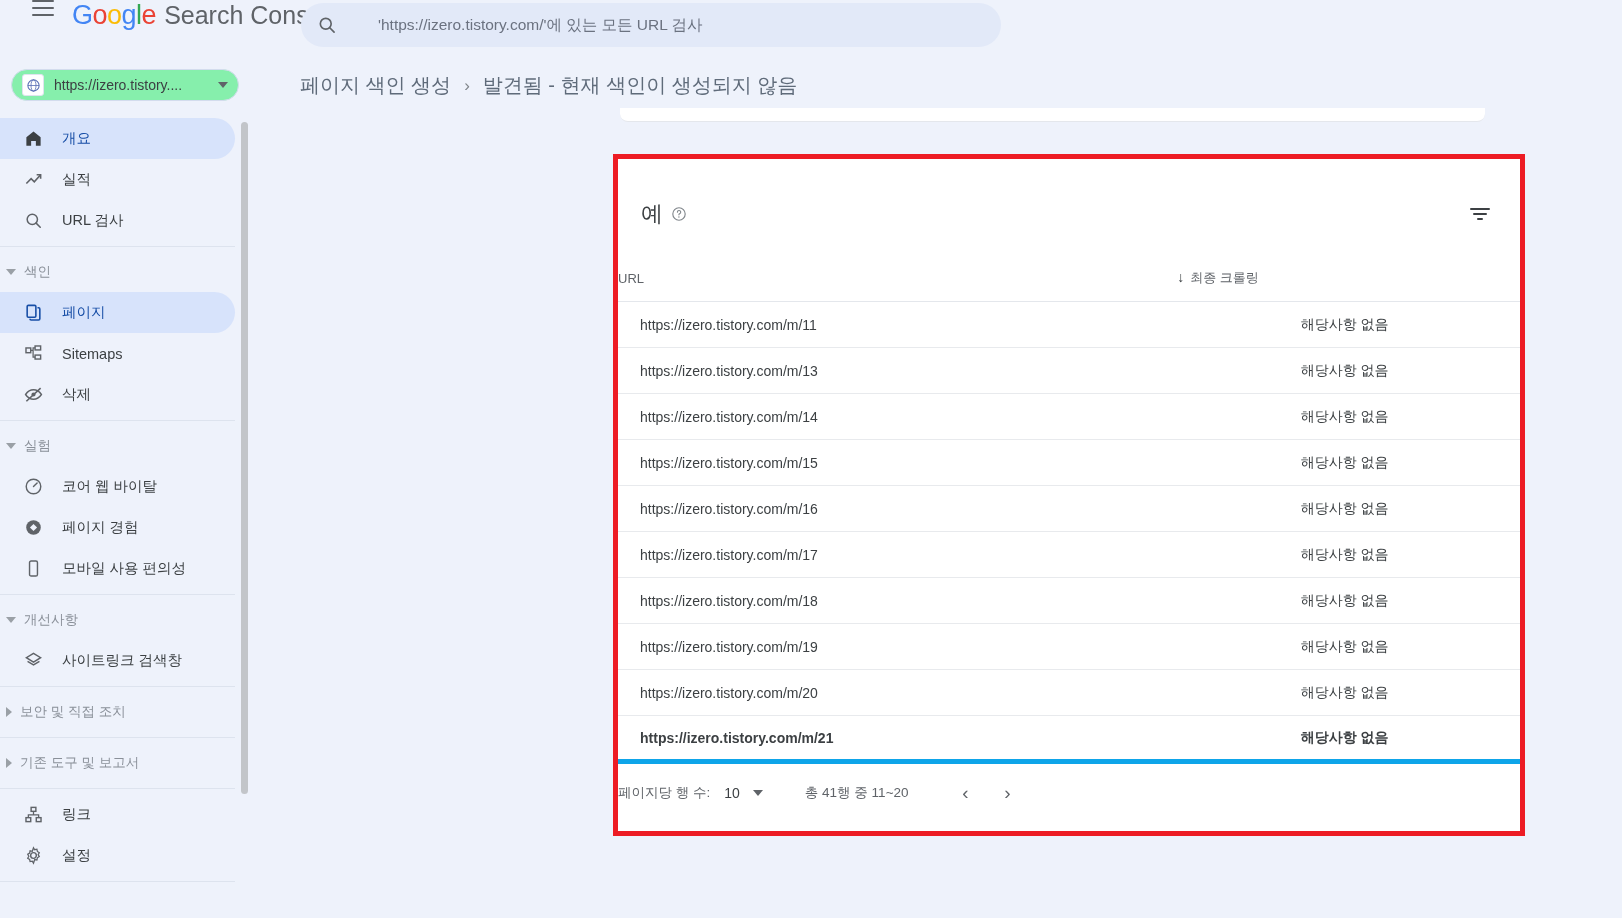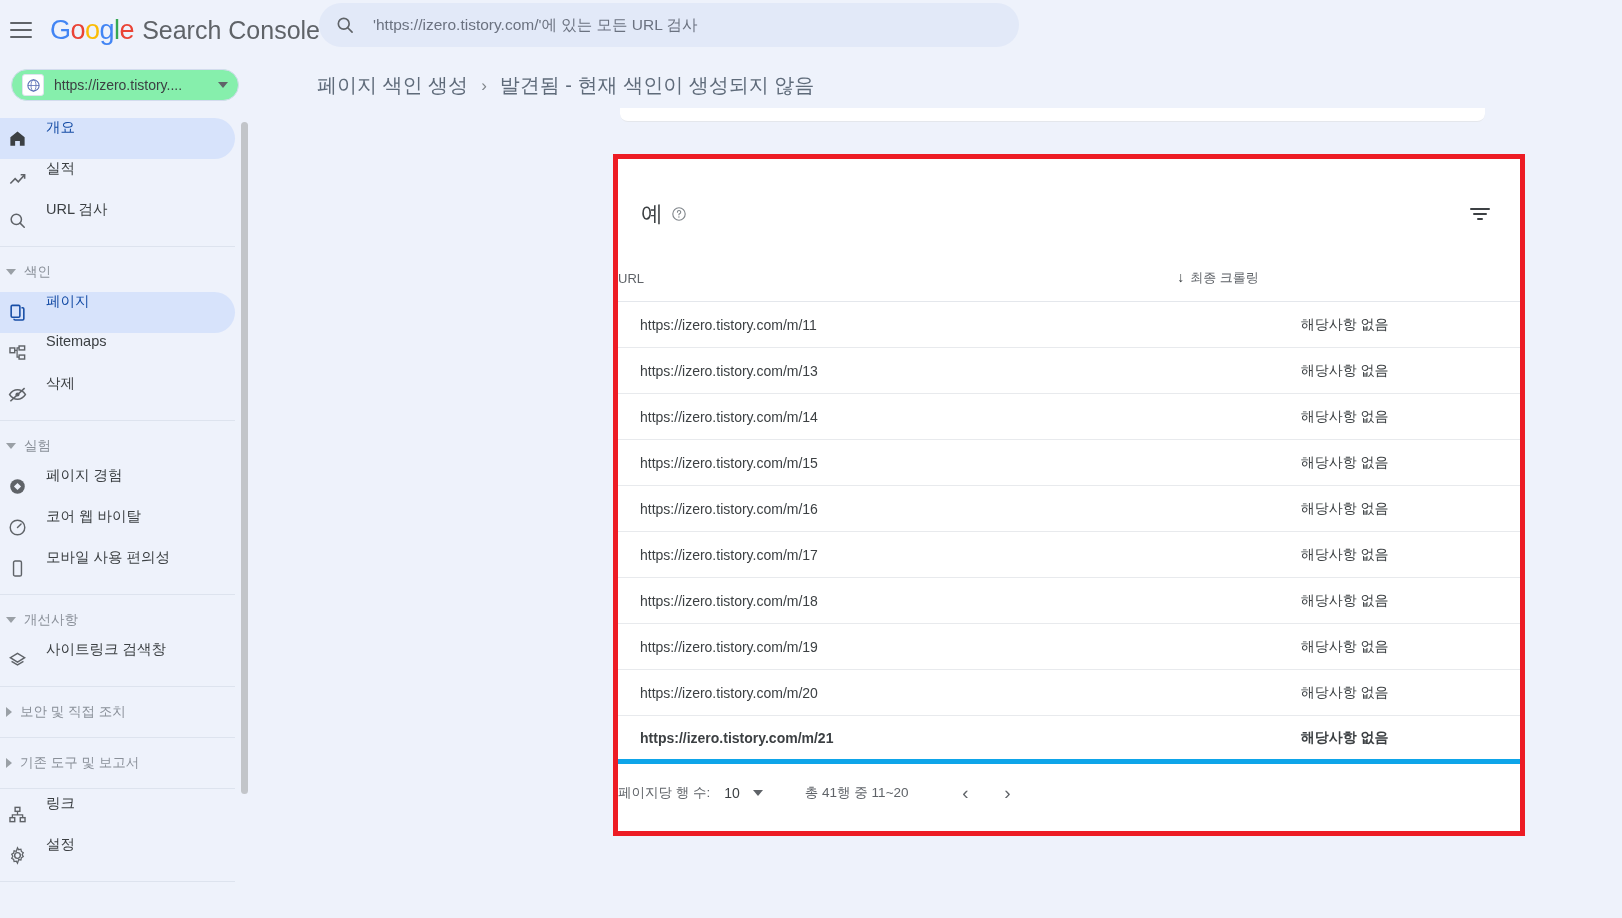--- a/index.html
+++ b/index.html
@@ -10,46 +10,47 @@
     overflow: hidden;
     background: #eef2fb;
     font-family: "Liberation Sans", "DejaVu Sans", sans-serif;
   }
   body { position: relative; }
 
   
   .topbar {
     position: absolute; top: 0; left: 0;
     width: 1622px; height: 60px;
-    display: flex; align-items: center;
+    display: flex; 
     background: #eef2fb;
+    padding-left: 22px;
   }
   .hamburger {
     width: 22px; height: 16px;
     margin-left: 10px; margin-right: 18px;
     display: flex; flex-direction: column; justify-content: space-between;
     cursor: pointer;
   }
   .hamburger i { display: block; height: 2px; background: #5f6368; border-radius: 1px; }
 
   .brand { display: flex; align-items: baseline; white-space: nowrap; }
   .g-logo { font-size: 27px; letter-spacing: -0.5px; }
   .g-logo span:nth-child(1){color:#4285F4;}
   .g-logo span:nth-child(2){color:#EA4335;}
   .g-logo span:nth-child(3){color:#FBBC05;}
   .g-logo span:nth-child(4){color:#4285F4;}
   .g-logo span:nth-child(5){color:#34A853;}
   .g-logo span:nth-child(6){color:#EA4335;}
   .brand-text { font-size: 25px; color: #5f6368; margin-left: 8px; font-weight: 400; }
 
   .searchbox {
-    position: absolute; left: 319px; top: 3px;
+    position: absolute; left: 301px; top: 3px;
     width: 700px; height: 44px;
     background: #e2e9f8; border-radius: 22px;
-    display: flex; align-items: center; padding: 0 16px;
+    display: flex; align-items: center; padding: 0 16px; gap: 23px;
   }
   .searchbox svg { flex: 0 0 auto; }
   .search-input {
     border: 0; outline: 0; background: transparent;
     font-size: 15.5px; color: #5f6368; margin-left: 16px;
     width: 620px;
     font-family: "Liberation Sans", "DejaVu Sans", sans-serif;
   }
   .search-input::placeholder { color: #6b7280; opacity: 1; }
 
@@ -72,36 +73,36 @@
     white-space: nowrap; overflow: hidden;
   }
   .prop-caret {
     margin-left: auto; width: 0; height: 0;
     border-left: 5px solid transparent; border-right: 5px solid transparent;
     border-top: 6px solid #5f6368;
   }
 
   
   .breadcrumb {
-    position: absolute; left: 317px; top: 72px;
+    position: absolute; left: 300px; top: 72px;
     display: flex; align-items: center; gap: 13px;
     font-size: 20px; color: #5f6b7a;
   }
   .bc-sep { color: #80868b; font-size: 17px; }
 
   
   .sidebar {
     position: absolute; left: 0; top: 118px;
     width: 243px; height: 800px;
     background: #eef2fb;
     overflow: hidden;
   }
   .nav-item {
-    height: 41px; display: flex; 
-    padding-left: 8px; cursor: pointer;
+    height: 41px; display: flex; align-items: center;
+    padding-left: 24px; cursor: pointer;
     border-radius: 0 21px 21px 0; margin-right: 8px;
   }
   .nav-item .ic { width: 26px; flex: 0 0 auto; display:flex; align-items:center; }
   .nav-item .lbl { font-size: 14.5px; color: #3c4043; margin-left: 12px; white-space: nowrap; }
   .nav-item.active { background: #d7e3fb; }
   .nav-item.active .lbl { color: #174ea6; font-weight: 400; }
 
   .nav-group {
     height: 40px; display: flex; align-items: center;
     padding-left: 6px; font-size: 13.5px; color: #8a9099; cursor: pointer;
@@ -308,35 +309,35 @@
   <div class="nav-divider"></div>
 
   <div class="nav-group">
     <span class="arrow-down"></span>
     <span>실험</span>
   </div>
 
   <div class="nav-item">
     <span class="ic">
       <svg width="19" height="19" viewBox="0 0 24 24">
+        <circle cx="12" cy="12" r="9.2" fill="none" stroke="#5f6368" stroke-width="1.8"></circle>
+        <line x1="12" y1="12" x2="16.5" y2="7.5" stroke="#5f6368" stroke-width="1.8" stroke-linecap="round"></line>
+      </svg>
+    </span>
+    <span class="lbl">코어 웹 바이탈</span>
+  </div>
+
+  <div class="nav-item">
+    <span class="ic">
+      <svg width="19" height="19" viewBox="0 0 24 24">
         <circle cx="12" cy="12" r="9.2" fill="#5f6368"></circle>
         <path d="M12 7.5 16.5 12 12 16.5 7.5 12z" fill="#eef2fb"></path>
       </svg>
     </span>
     <span class="lbl">페이지 경험</span>
-  </div>
-
-  <div class="nav-item">
-    <span class="ic">
-      <svg width="19" height="19" viewBox="0 0 24 24">
-        <circle cx="12" cy="12" r="9.2" fill="none" stroke="#5f6368" stroke-width="1.8"></circle>
-        <line x1="12" y1="12" x2="16.5" y2="7.5" stroke="#5f6368" stroke-width="1.8" stroke-linecap="round"></line>
-      </svg>
-    </span>
-    <span class="lbl">코어 웹 바이탈</span>
   </div>
 
   <div class="nav-item">
     <span class="ic">
       <svg width="19" height="19" viewBox="0 0 24 24">
         <rect x="7" y="2.5" width="10" height="19" rx="2" fill="none" stroke="#5f6368" stroke-width="1.8"></rect>
       </svg>
     </span>
     <span class="lbl">모바일 사용 편의성</span>
   </div>

